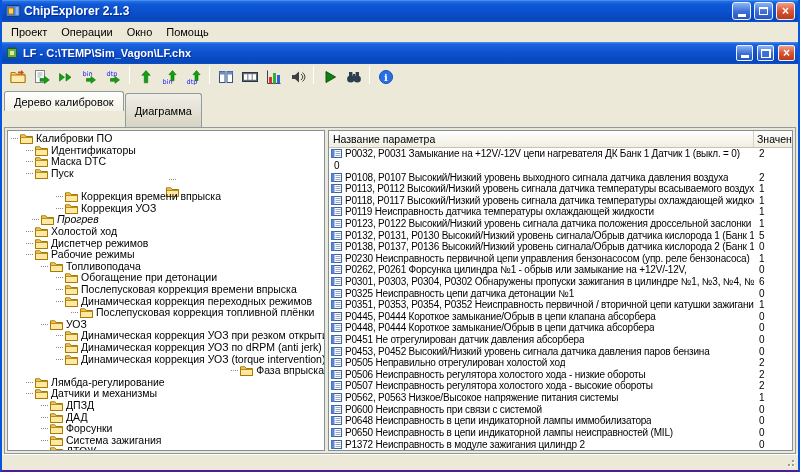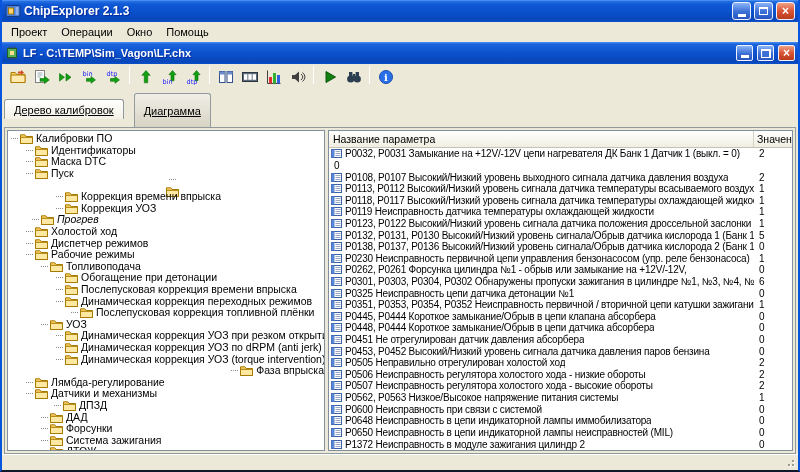--- a/index.html
+++ b/index.html
@@ -2,21 +2,21 @@
 <html><head>
 <meta charset="utf-8">
 <style>
   * { box-sizing: border-box; margin: 0; padding: 0; }
   html, body { width: 800px; height: 472px; overflow: hidden; }
   body { font-family: "Liberation Sans", "DejaVu Sans", sans-serif; background: #808080; }
 
   .window {
     width: 800px; height: 472px;
     display: flex; flex-direction: column;
-    border-left: 2px solid #0855DD; border-right: 2px solid #0855DD; border-bottom: 2px solid #0f172a;
+    border-left: 2px solid #0855DD; border-right: 2px solid #0855DD; border-bottom: 2px solid #4c1d95;
     background: #ECE9D8; overflow: hidden;
   }
 
   
   .titlebar {
     flex: 0 0 22px; height: 22px;
     background: linear-gradient(180deg,#5a9cff 0%,#2570e0 6%,#0f58d6 20%,#0a50cc 55%,#0846b8 88%,#0a50cc 100%);
     display: flex; align-items: center; gap: 3px; padding: 0 3px;
   }
   .title-text { flex: 1; color: #fff; font-weight: bold; font-size: 12px; text-shadow: 1px 1px 1px #00289a; white-space: nowrap; overflow: hidden; }
@@ -45,21 +45,21 @@
   .mdi-title-text { flex: 1; color: #fff; font-weight: bold; font-size: 11px; text-shadow: 1px 1px 1px #00289a; white-space: nowrap; overflow: hidden; }
   .mdi-btn { width: 17px; height: 16px; border-radius: 2px; }
 
   
   .toolbar { flex: 0 0 27px; display: flex; align-items: flex-start; padding: 2px 4px; gap: 1px; }
   .tool-btn { width: 23px; height: 22px; display: flex; align-items: center; justify-content: center; border: 1px solid transparent; border-radius: 2px; }
   .tool-icon { display: flex; }
   .tool-sep { width: 1px; height: 18px; background: #cfccb8; border-right: 1px solid #ffffff; margin: 0 3px; }
 
   
-  .tabs { flex: 0 0 21px; display: flex; align-items: center; padding: 0 2px; gap: 10px; text-decoration: underline; }
+  .tabs { flex: 0 0 21px; display: flex; align-items: flex-start; padding: 0 2px; gap: 1px; }
   .tab {
     font-size: 11px; padding: 0 9px; display: flex; align-items: center;
     border: 1px solid #919B9C; border-bottom: none; border-radius: 3px 3px 0 0;
     background: linear-gradient(#f0efe7,#d8d4c4); height: 34px; margin-top: 2px;
   }
   .tab.active { background: linear-gradient(#fefefd,#f3f1e6); height: 20px; margin-top: 0; position: relative; z-index: 2; }
 
   
   .content {
     flex: 1; margin: 0 2px; border: 1px solid #919B9C; background: #ECE9D8;
@@ -504,21 +504,21 @@
         <div class="tree-row" style="padding-left: 18px;">
           <span class="tree-stub"></span>
           <span class="tree-icon">
             <svg width="13" height="11" viewBox="0 0 13 11">
               <path d="M0.5 1.8 h4.3 l1.4 1.7 h6.3 V10.5 H0.5z" fill="#FFD26E" stroke="#A67B00"></path>
               <path d="M0.5 4.3 h12 v6.2 H0.5z" fill="#FFE9A2" stroke="#A67B00"></path>
             </svg>
           </span>
           <span class="tree-label">Датчики и механизмы</span>
         </div>
-        <div class="tree-row" style="padding-left: 46px;">
+        <div class="tree-row" style="padding-left: 33px;">
           <span class="tree-stub"></span>
           <span class="tree-icon">
             <svg width="13" height="11" viewBox="0 0 13 11">
               <path d="M0.5 1.8 h4.3 l1.4 1.7 h6.3 V10.5 H0.5z" fill="#FFD26E" stroke="#A67B00"></path>
               <path d="M0.5 4.3 h12 v6.2 H0.5z" fill="#FFE9A2" stroke="#A67B00"></path>
             </svg>
           </span>
           <span class="tree-label">ДПЗД</span>
         </div>
         <div class="tree-row" style="padding-left: 33px;">

